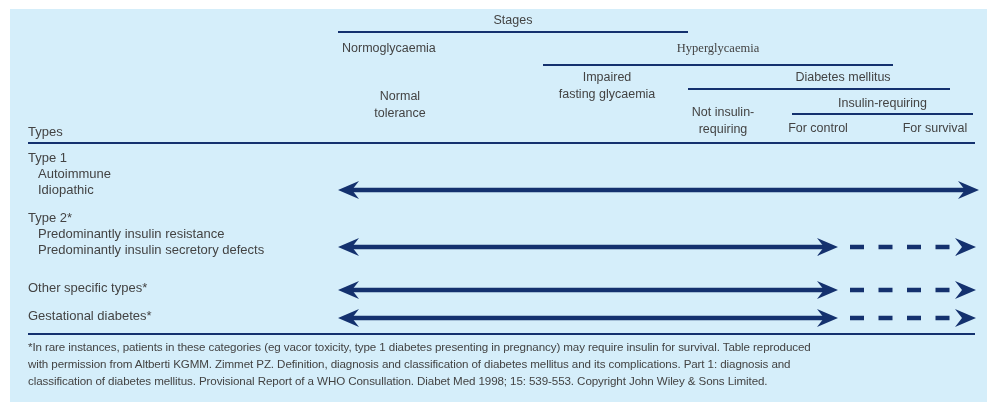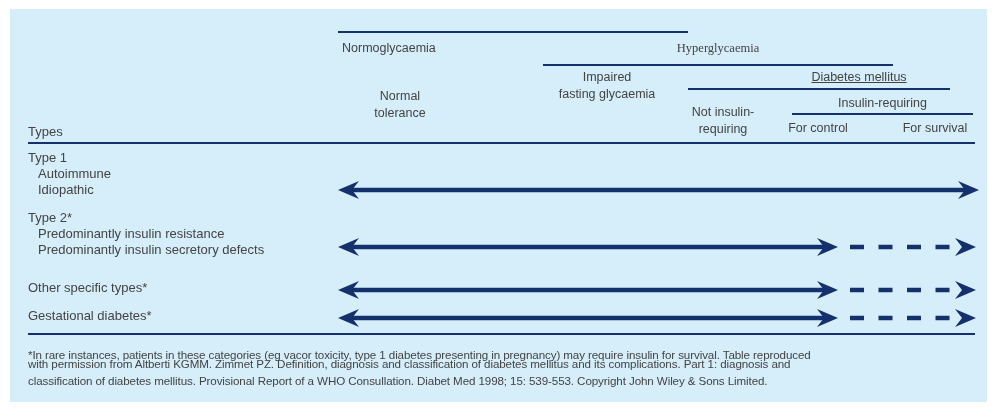--- a/index.html
+++ b/index.html
@@ -22,32 +22,33 @@
   .subitem{position:absolute;font-size:13px;white-space:nowrap;}
   .arrow{position:absolute;color:var(--navy);}
   .footline{position:absolute;font-size:11.6px;white-space:nowrap;letter-spacing:-0.1px;}
 </style>
 </head>
 <body>
 
 <div class="figure">
   <div class="panel"></div>
 
+  <div class="lbl ctr" style="left:338px;top:13px;width:350px;">Stages</div>
   <div class="rule" style="left:338px;top:31px;width:350px;"></div>
 
   <div class="lbl" style="left:342px;top:41px;">Normoglycaemia</div>
   <div class="lbl ctr" style="left:543px;top:41px;width:350px;font-family:Liberation Serif, serif;">Hyperglycaemia</div>
   <div class="rule" style="left:543px;top:64px;width:350px;"></div>
 
   <div class="stack" style="left:522px;top:69px;width:170px;">
     <div>Impaired</div>
     <div>fasting glycaemia</div>
   </div>
 
-  <div class="lbl ctr" style="left:728px;top:70px;width:262px;text-decoration:underline;">Diabetes mellitus</div>
+  <div class="lbl ctr" style="left:712px;top:70px;width:262px;">Diabetes mellitus</div>
   <div class="rule" style="left:688px;top:88px;width:262px;"></div>
 
   <div class="stack" style="left:340px;top:88px;width:120px;">
     <div>Normal</div>
     <div>tolerance</div>
   </div>
 
   <div class="stack" style="left:678px;top:104px;width:90px;">
     <div>Not insulin-</div>
     <div>requiring</div>
@@ -94,16 +95,16 @@
   <div class="rowlabel" style="left:28px;top:308px;">Gestational diabetes*</div>
   <svg class="arrow" style="left:338px;top:307px;" width="641" height="22" viewBox="0 0 641 22">
     <polygon points="0,11 21,2 14,11 21,20" fill="currentColor"></polygon>
     <line x1="12" y1="11" x2="486" y2="11" stroke="currentColor" stroke-width="4.6"></line>
     <polygon points="500,11 479,2 486,11 479,20" fill="currentColor"></polygon>
     <line x1="512" y1="11" x2="612" y2="11" stroke="currentColor" stroke-width="4.6" stroke-dasharray="14 14.5"></line>
     <polygon points="638,11 617,2 624,11 617,20" fill="currentColor"></polygon>
   </svg>
 
   <div class="rule" style="left:28px;top:333px;width:947px;"></div>
-  <div class="footline" style="left:28px;top:340px;margin-top:8px;">*In rare instances, patients in these categories (eg vacor toxicity, type 1 diabetes presenting in pregnancy) may require insulin for survival. Table reproduced</div>
+  <div class="footline" style="left:28px;top:340px;">*In rare instances, patients in these categories (eg vacor toxicity, type 1 diabetes presenting in pregnancy) may require insulin for survival. Table reproduced</div>
   <div class="footline" style="left:28px;top:357px;">with permission from Altberti KGMM. Zimmet PZ. Definition, diagnosis and classification of diabetes mellitus and its complications. Part 1: diagnosis and</div>
   <div class="footline" style="left:28px;top:374px;">classification of diabetes mellitus. Provisional Report of a WHO Consullation. Diabet Med 1998; 15: 539-553. Copyright John Wiley &amp; Sons Limited.</div>
 </div>
 
 </body></html>

